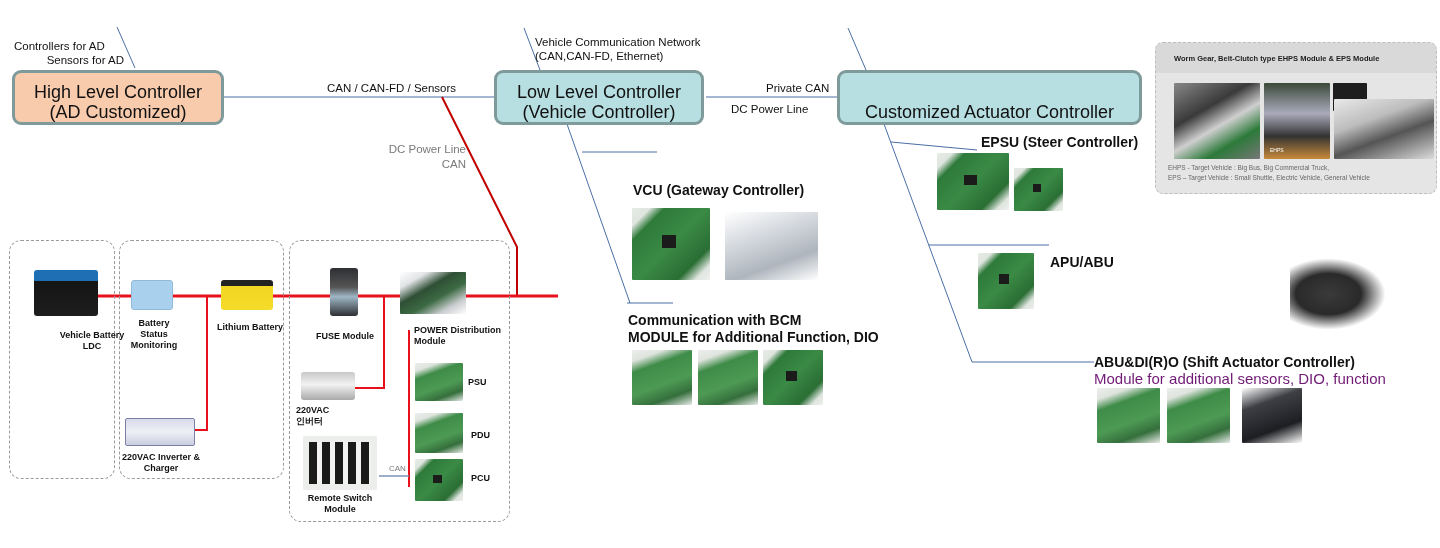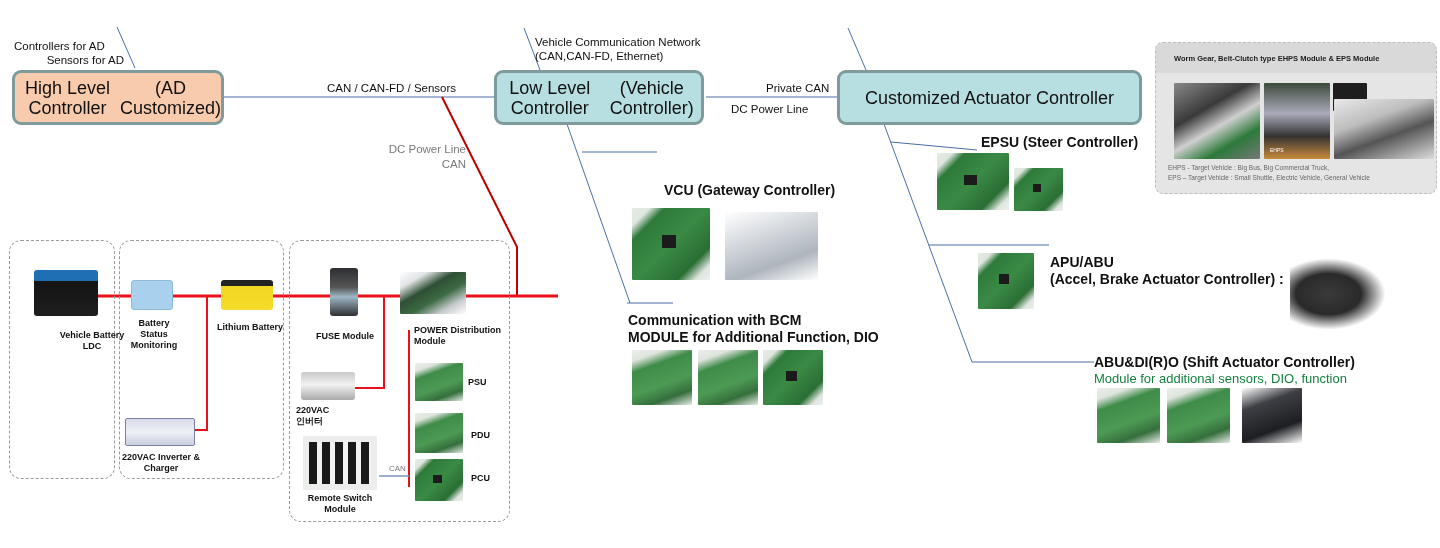--- a/index.html
+++ b/index.html
@@ -1,26 +1,26 @@
 <!DOCTYPE html>
 <html><head>
 <meta charset="utf-8">
 <style>
   html, body { margin: 0; padding: 0; background: #ffffff; }
   body { width: 1440px; height: 548px; position: relative; overflow: hidden; font-family: "Liberation Sans", "DejaVu Sans", sans-serif; color: #111; }
   .abs { position: absolute; }
   svg.wires { position: absolute; left: 0; top: 0; width: 1440px; height: 548px; pointer-events: none; }
-  .ctrl-box { position: absolute; border: 3px solid #7f9a9a; border-radius: 9px; box-sizing: border-box; display: flex; flex-direction: row; align-items: center; justify-content: center; font-size: 18px; line-height: 20px; color: #111; text-align: center; }
+  .ctrl-box { position: absolute; border: 3px solid #7f9a9a; border-radius: 9px; box-sizing: border-box; display: flex; flex-direction: column; align-items: center; justify-content: flex-end; font-size: 18px; line-height: 20px; color: #111; text-align: center; }
   .ctrl-box.hl { background: #f8cbad; }
   .ctrl-box.ll, .ctrl-box.ca { background: #b7dee1; }
   .small { font-size: 11.5px; line-height: 14px; color: #111; }
   .gray-small { font-size: 11.5px; line-height: 15px; color: #7a7a7a; text-align: right; }
   .lbl-b { font-weight: bold; font-size: 9px; line-height: 11px; text-align: center; color: #111; }
   .title-b { font-weight: bold; font-size: 14px; line-height: 17px; color: #111; }
-  .sub { font-size: 13px; line-height: 16px; color: #15803d; }
+  .sub { font-size: 15px; line-height: 16px; color: #701a75; }
   .dash-group { position: absolute; border: 1px dashed #9a9a9a; border-radius: 12px; box-sizing: border-box; }
   .photo { position: absolute; border-radius: 1px; box-sizing: border-box; overflow: hidden; }
   .pcb { background: linear-gradient(135deg, #e6ebe6 0%, #dfe5df 12%, #2e7a3a 22%, #3a8a45 50%, #2a6e34 78%, #dfe5df 90%, #eef0ee 100%); }
   .pcb::after { content: ""; position: absolute; left: 38%; top: 38%; width: 18%; height: 18%; background: #1b1b1b; }
   .pcb-light { background: linear-gradient(160deg, #eceeec 0%, #dfe4de 15%, #3f8c49 30%, #4d9a54 60%, #356f3c 80%, #e8ebe8 100%); }
   .metal-box { background: linear-gradient(160deg, #ffffff 0%, #d6dadf 35%, #aeb5bd 70%, #ffffff 100%); }
   .black-box { background: linear-gradient(160deg, #ffffff 0%, #3d3f44 30%, #1d1e22 70%, #ffffff 100%); }
   .battery { background: linear-gradient(180deg, #1f6fb4 0%, #1f6fb4 25%, #141414 25%, #1e1e1e 100%); border-radius: 3px; }
   .bsm { background: #a9d0ec; border: 1px solid #8fbbd9; border-radius: 3px; }
   .lithium { background: linear-gradient(180deg, #222 0%, #222 20%, #f2d722 20%, #f5dc2a 100%); border-radius: 3px; }
@@ -94,39 +94,38 @@
 
 <div class="ctrl-box ca" style="left:837px;top:70px;width:305px;height:55px;">
   <div>Customized Actuator Controller</div>
 </div>
 
 <div class="abs gray-small" style="left:370px;top:142px;width:96px;">
   <div>DC Power Line</div>
   <div>CAN</div>
 </div>
 
-<div class="abs title-b" style="left:633px;top:182px;margin-left:31px;">VCU (Gateway Controller)</div>
+<div class="abs title-b" style="left:633px;top:182px;">VCU (Gateway Controller)</div>
 <div class="photo pcb" style="left:632px;top:208px;width:78px;height:72px;"></div>
 <div class="photo metal-box" style="left:725px;top:212px;width:93px;height:68px;"></div>
 
 <div class="abs title-b" style="left:628px;top:312px;">
   <div>Communication with BCM</div>
   <div>MODULE for Additional Function, DIO</div>
 </div>
 <div class="photo pcb-light" style="left:632px;top:350px;width:60px;height:55px;"></div>
 <div class="photo pcb-light" style="left:698px;top:350px;width:60px;height:55px;"></div>
 <div class="photo pcb" style="left:763px;top:350px;width:60px;height:55px;"></div>
 
 <div class="abs title-b" style="left:981px;top:134px;">EPSU  (Steer Controller)</div>
 <div class="photo pcb" style="left:937px;top:153px;width:72px;height:57px;"></div>
 <div class="photo pcb" style="left:1014px;top:168px;width:49px;height:43px;"></div>
 
 <div class="abs title-b" style="left:1050px;top:254px;">
   <div>APU/ABU</div>
-  <div>(Accel, Brake Actuator Controller)  :</div>
 </div>
 <div class="photo pcb" style="left:978px;top:253px;width:56px;height:56px;"></div>
 <div class="photo pedal" style="left:1290px;top:258px;width:96px;height:72px;"></div>
 
 <div class="abs title-b" style="left:1094px;top:354px;">ABU&amp;DI(R)O  (Shift Actuator Controller)</div>
 <div class="abs sub" style="left:1094px;top:371px;">Module for additional  sensors, DIO, function</div>
 <div class="photo pcb-light" style="left:1097px;top:388px;width:63px;height:55px;"></div>
 <div class="photo pcb-light" style="left:1167px;top:388px;width:63px;height:55px;"></div>
 <div class="photo black-box" style="left:1242px;top:388px;width:60px;height:55px;"></div>
 

